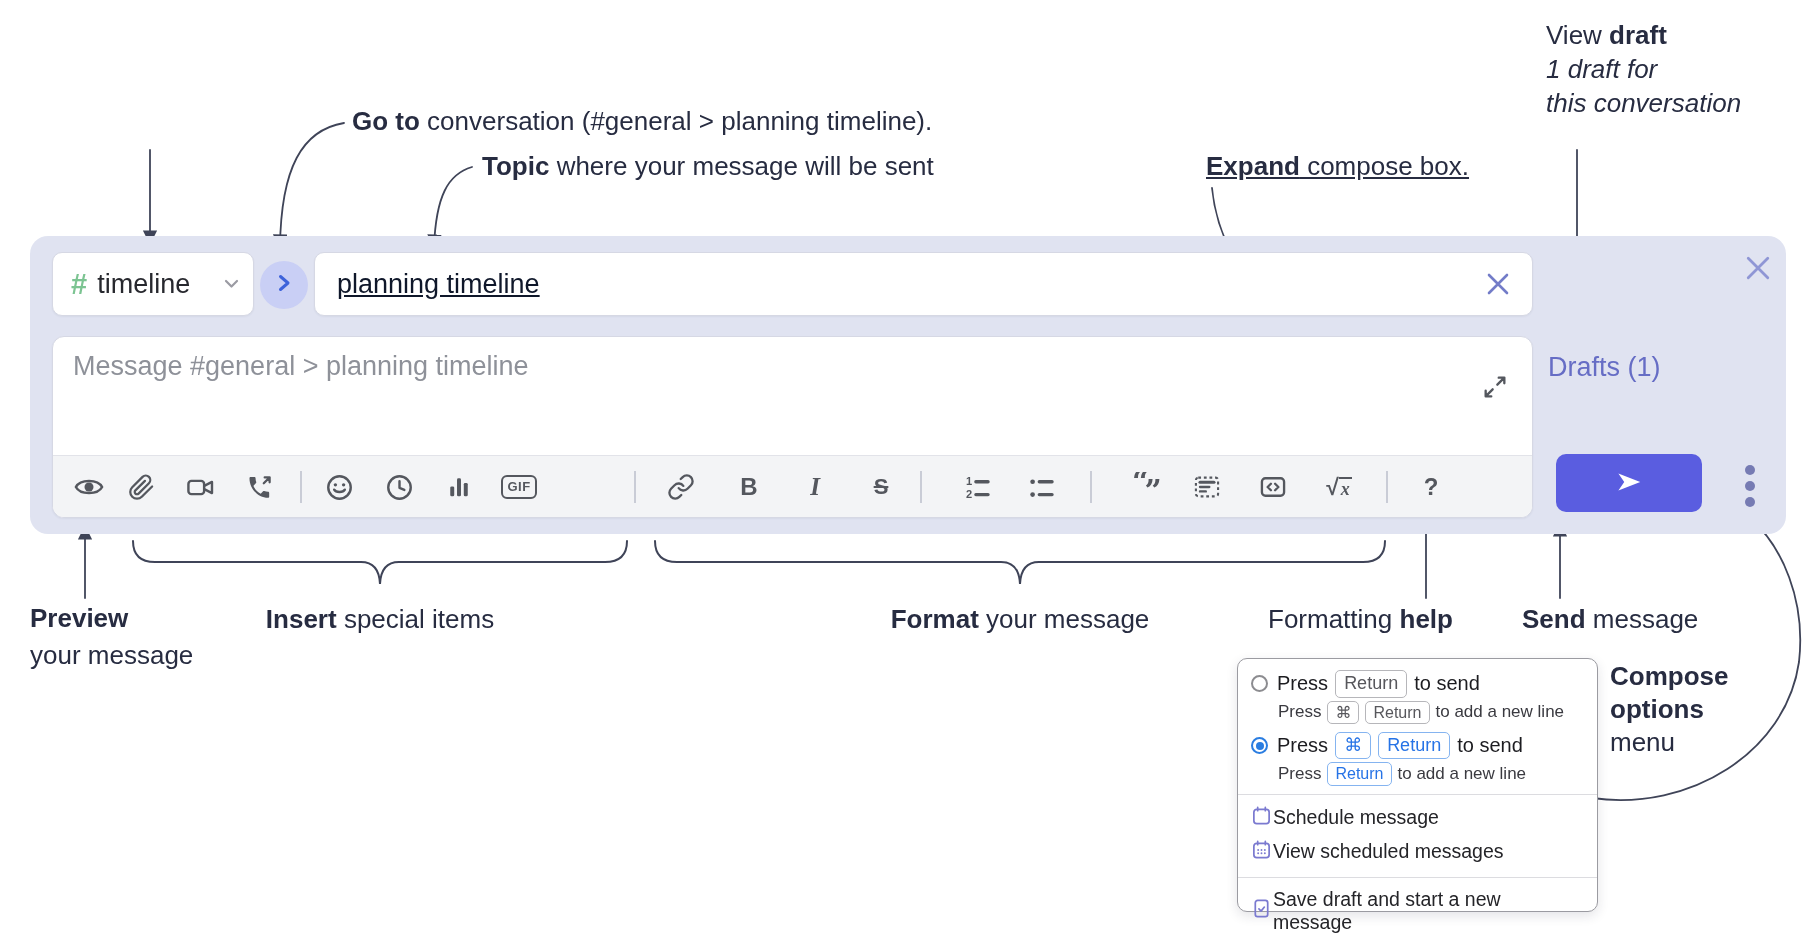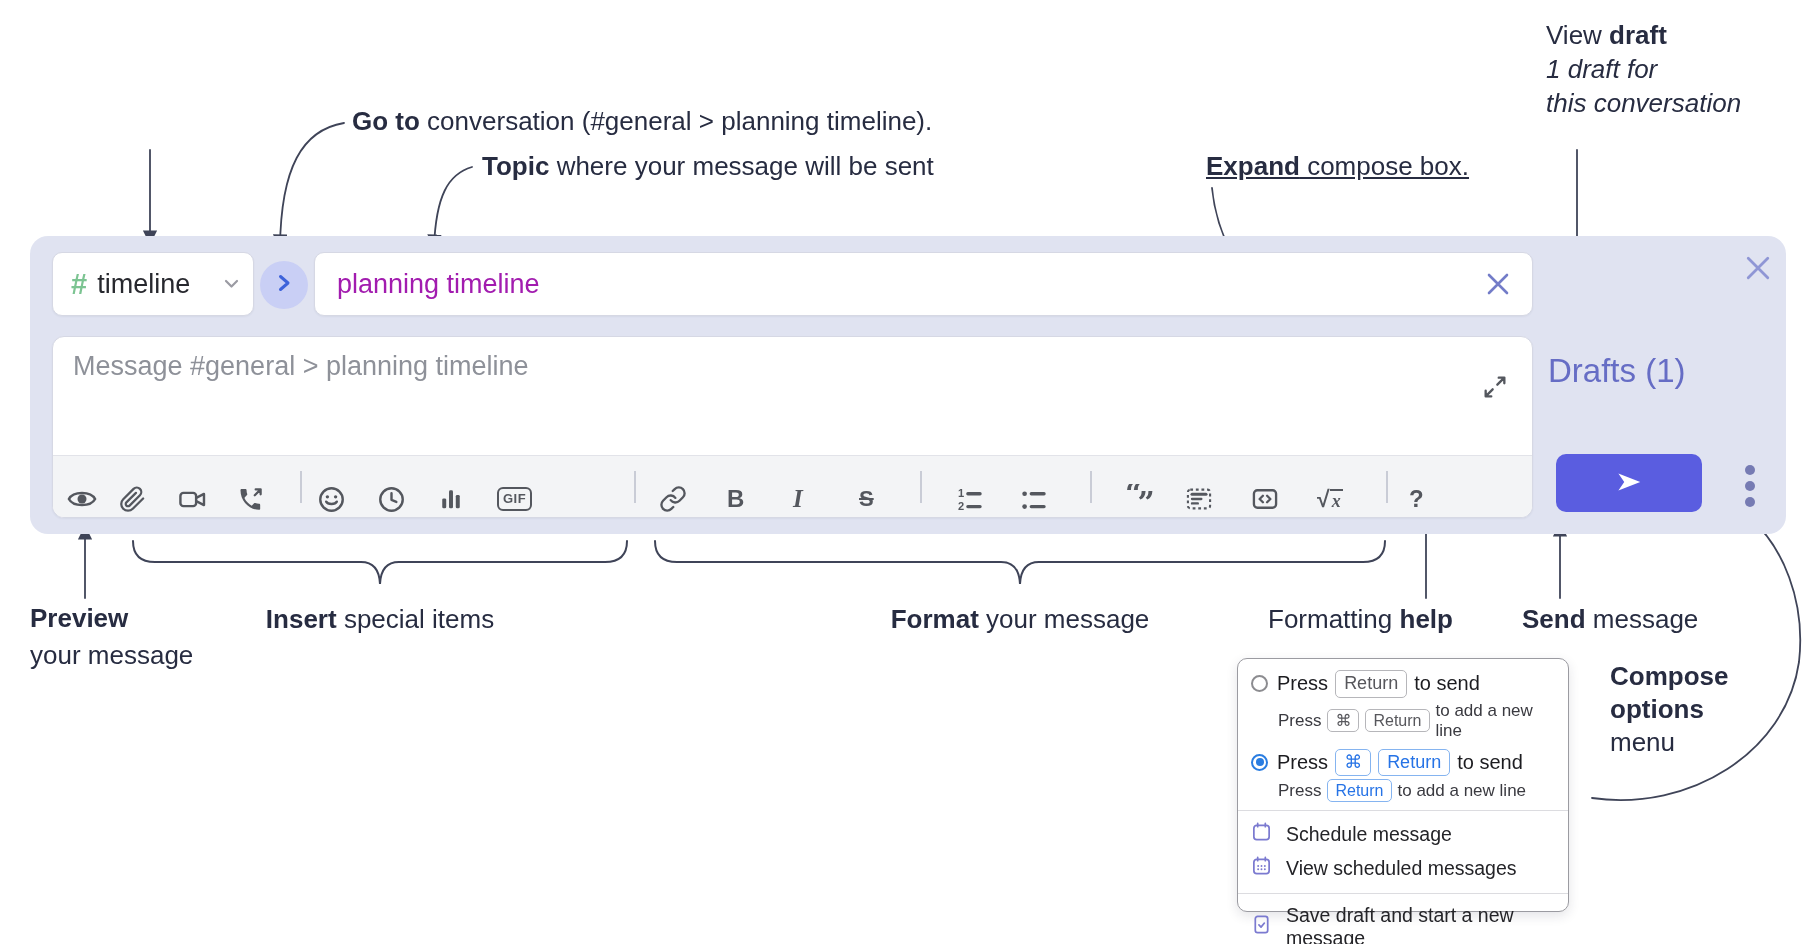--- a/index.html
+++ b/index.html
@@ -24,56 +24,56 @@
 
   
   .composer{position:absolute;left:30px;top:236px;width:1756px;height:298px;background:var(--lavender);border-radius:18px;}
   .whitebox{background:#fff;border:1px solid #d6d8e4;box-shadow:0 1px 2px rgba(40,44,80,.06);}
   .channel-chip{position:absolute;left:22px;top:16px;width:202px;height:64px;border-radius:10px;display:flex;align-items:center;gap:10px;padding:0 14px 0 18px;cursor:pointer;}
   .hash{font-size:29px;font-weight:800;color:var(--hash-green);}
   .chan-name{font-size:27px;color:#27282e;}
   .chev{margin-left:auto;display:flex;}
   .goto-btn{position:absolute;left:230px;top:25px;width:48px;height:48px;border-radius:50%;background:#c9cff5;display:flex;align-items:center;justify-content:center;}
   .topic-box{position:absolute;left:284px;top:16px;width:1219px;height:64px;border-radius:10px;display:flex;align-items:center;}
-  .topic-box input{flex:1;border:none;outline:none;background:transparent;font:27px "Liberation Sans",sans-serif;color:#a21caf;padding:0 0 0 22px;}
+  .topic-box input{flex:1;border:none;outline:none;background:transparent;font:27px "Liberation Sans",sans-serif;color:#0f172a;padding:0 0 0 22px;text-decoration:underline;}
   .clear-x{width:40px;height:40px;margin-right:14px;display:flex;align-items:center;justify-content:center;cursor:pointer;}
   .message-box{position:absolute;left:22px;top:100px;width:1481px;height:182px;border-radius:12px;}
   .message-box textarea{position:absolute;left:20px;top:14px;width:1380px;height:100px;border:none;outline:none;resize:none;background:transparent;font:27px "Liberation Sans",sans-serif;color:#1e1f24;}
   .message-box textarea::placeholder{color:#8e9199;opacity:1;}
   .expand-btn{position:absolute;left:1426px;top:34px;width:32px;height:32px;display:flex;align-items:center;justify-content:center;cursor:pointer;}
   .toolbar{position:absolute;left:0;bottom:0;width:100%;height:62px;background:#f3f4f6;border-top:1px solid #e2e3e9;border-radius:0 0 11px 11px;}
-  .tool{position:absolute;top:9px;width:44px;height:44px;display:flex;align-items:center;border-radius:6px;cursor:pointer;color:var(--icon);margin-top:12px;}
+  .tool{position:absolute;top:9px;width:44px;height:44px;display:flex;align-items:center;justify-content:center;border-radius:6px;cursor:pointer;color:var(--icon);}
   .tdiv{position:absolute;top:15px;width:2px;height:32px;background:#c9ccd6;}
   .g-gif{border:2px solid var(--icon);border-radius:6px;font-size:13px;font-weight:700;padding:0 4px;color:var(--icon);letter-spacing:.5px;line-height:1.5;}
   .g-bold{font-size:24px;font-weight:800;color:var(--icon);}
   .g-italic{font-size:25px;font-style:italic;font-family:"Liberation Serif",serif;font-weight:600;color:var(--icon);}
   .g-strikethrough{font-size:22px;font-weight:600;color:var(--icon);text-decoration:line-through;}
   .g-help{font-size:24px;font-weight:600;color:var(--icon);}
   .g-formula{font-size:23px;font-weight:600;color:var(--icon);display:flex;align-items:flex-start;}
   .sq-x{font-family:"Liberation Serif",serif;font-style:italic;border-top:2px solid var(--icon);padding:0 2px;font-size:18px;margin-top:3px;}
 
-  .drafts-link{position:absolute;left:1518px;top:116px;font-size:33px;font-weight:500;color:var(--drafts);cursor:pointer;}
+  .drafts-link{position:absolute;left:1518px;top:116px;font-size:27px;font-weight:500;color:var(--drafts);cursor:pointer;}
   .send-btn{position:absolute;left:1526px;top:218px;width:146px;height:58px;border-radius:10px;background:var(--accent);border:none;display:flex;align-items:center;justify-content:center;cursor:pointer;}
   .kebab{position:absolute;left:1707px;top:226px;width:26px;height:48px;display:flex;flex-direction:column;align-items:center;justify-content:center;gap:6px;cursor:pointer;}
   .kebab i{width:10px;height:10px;border-radius:50%;background:#767bb3;}
   .close-x{position:absolute;left:1710px;top:14px;width:36px;height:36px;display:flex;align-items:center;justify-content:center;cursor:pointer;}
 
   
-  .popup{position:absolute;left:1237px;top:658px;width:332px;height:254px;background:#fff;border:1.5px solid #9b9ba1;border-radius:10px;box-shadow:0 4px 12px rgba(30,30,60,.12);padding:11px 12px 0 13px;font-size:20px;color:#1c1c20;}
+  .popup{position:absolute;left:1237px;top:658px;width:361px;height:254px;background:#fff;border:1.5px solid #9b9ba1;border-radius:10px;box-shadow:0 4px 12px rgba(30,30,60,.12);padding:11px 12px 0 13px;font-size:20px;color:#1c1c20;}
   .pm-row{display:flex;align-items:center;gap:9px;margin-bottom:3px;cursor:pointer;}
   .pm-main{display:inline-flex;align-items:center;gap:7px;}
   .pm-sub{display:flex;align-items:center;gap:6px;margin:0 0 8px 27px;font-size:17px;color:#3a3a40;}
   .radio{width:17px;height:17px;border:2px solid #8c8c90;border-radius:50%;flex:none;}
   .radio.sel{border-color:var(--radio-blue);position:relative;}
   .radio.sel::after{content:"";position:absolute;left:2.5px;top:2.5px;width:8px;height:8px;border-radius:50%;background:var(--radio-blue);}
   .key{display:inline-block;border:1.5px solid #b6b6ba;border-radius:5px;color:#57575c;background:#fff;font-size:16px;line-height:1.2;padding:1px 7px;}
   .key.lg{font-size:18px;padding:2px 8px;}
   .key.blue{border-color:#85b4f0;color:var(--key-blue);}
   .pm-hr{height:1px;background:#dcdce0;margin:8px -12px 6px -13px;}
-  .pm-item{display:flex;align-items:center;gap:14px;padding:4px 0;font-size:19.5px;color:#242428;cursor:pointer;}
+  .pm-item{display:flex;align-items:center;gap:1px;padding:4px 0;font-size:19.5px;color:#242428;cursor:pointer;}
   .pm-item svg{flex:none;}
 </style>
 </head>
 <body>
 
 <div id="stage">
 
   <svg id="leaders" viewBox="0 0 1814 944">
     <defs>
       <marker id="arr" viewBox="0 0 8 8" refX="7" refY="4" markerWidth="8" markerHeight="8" orient="auto">

